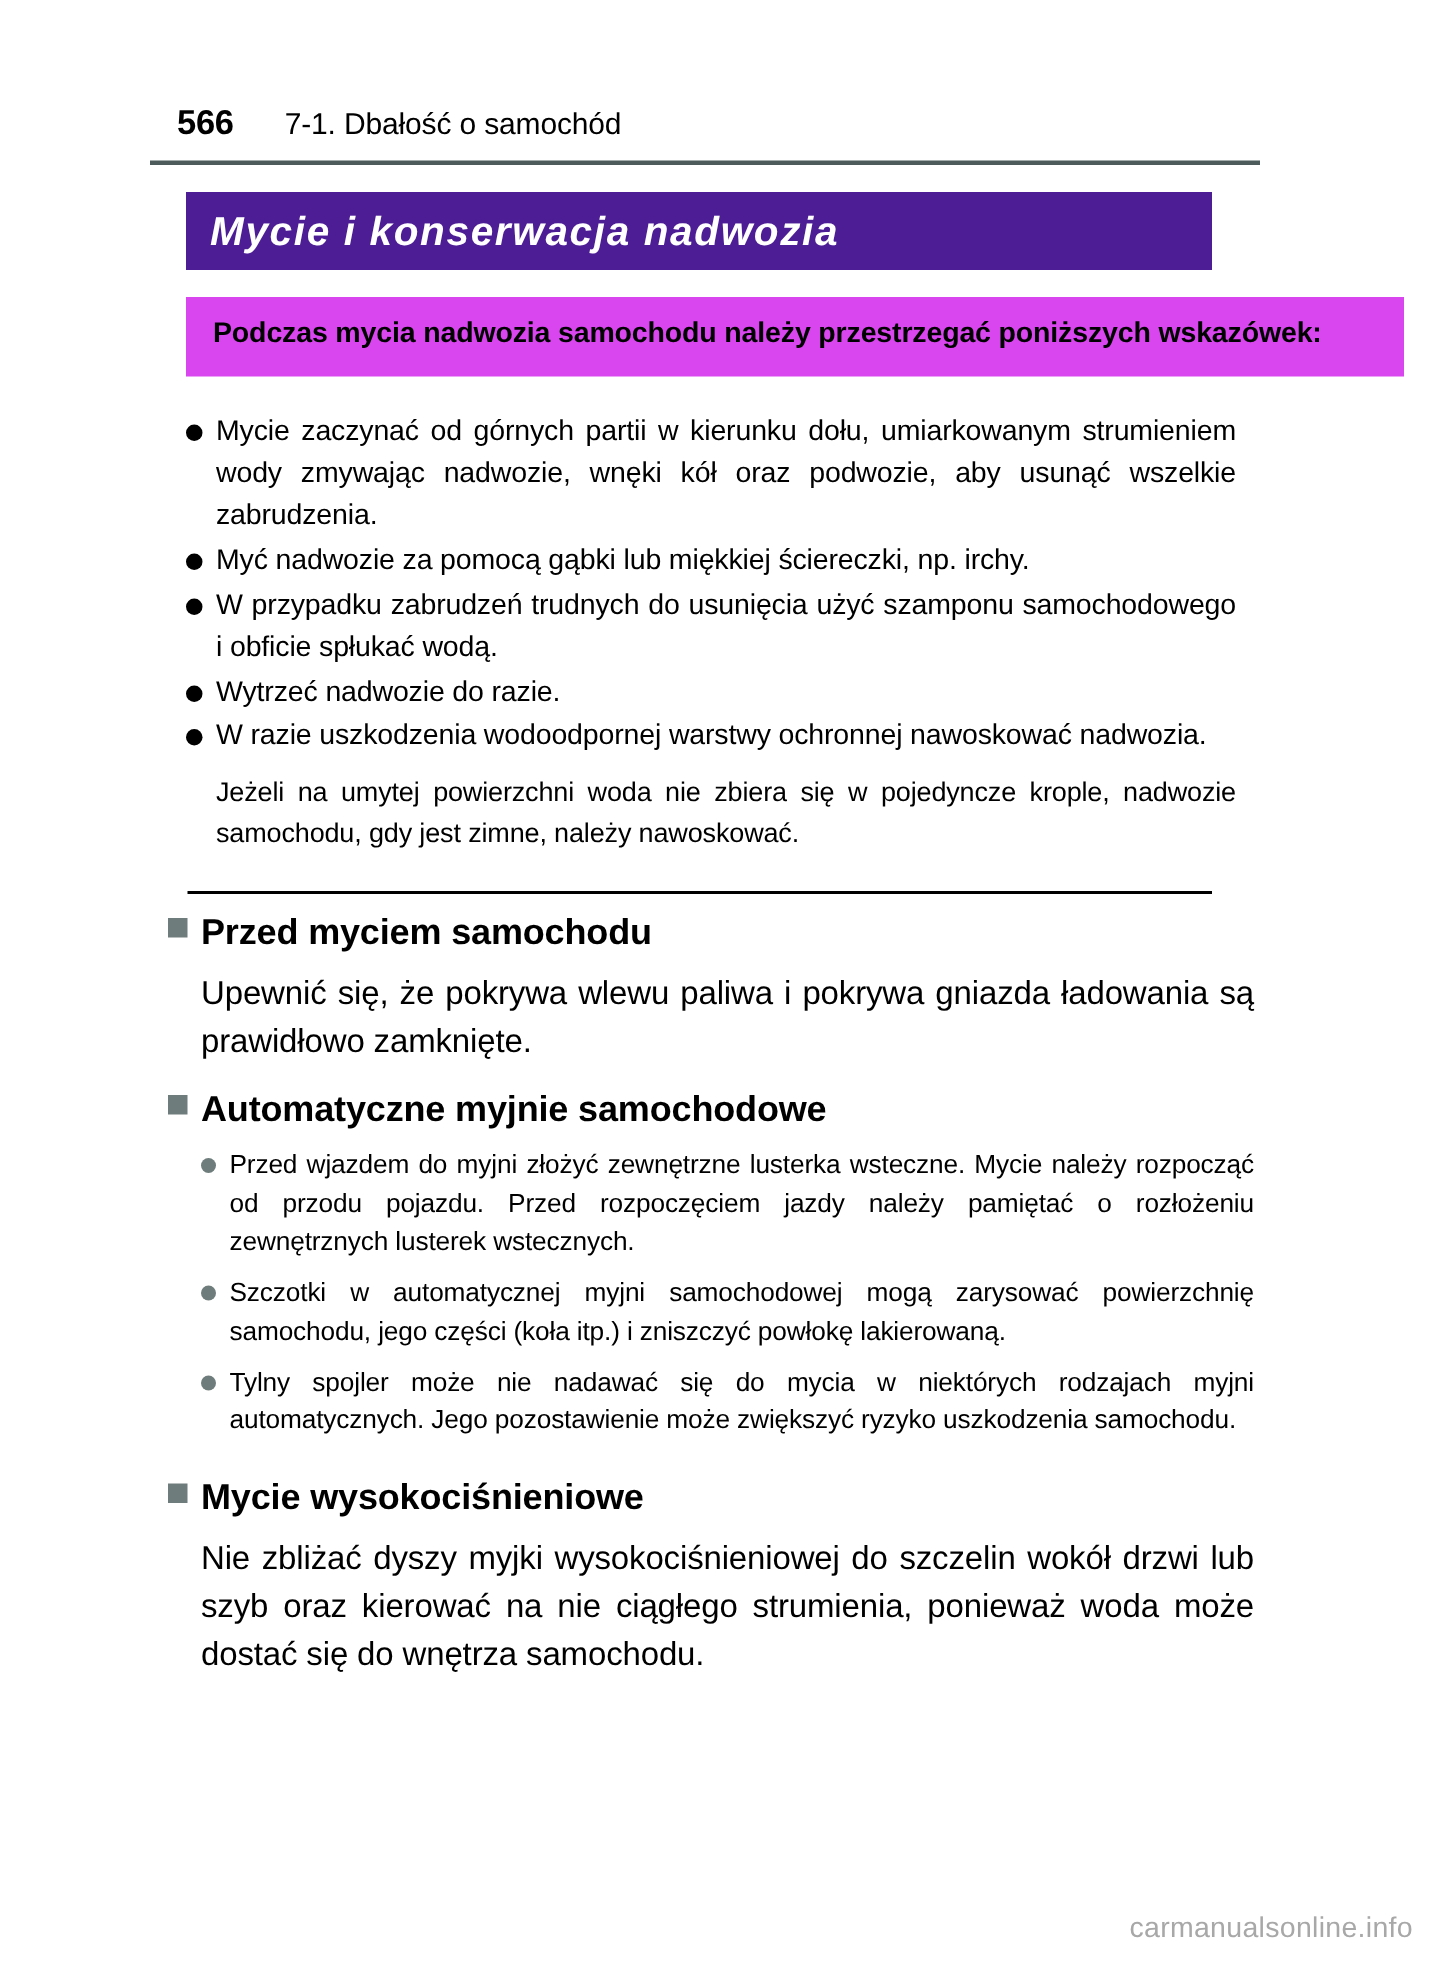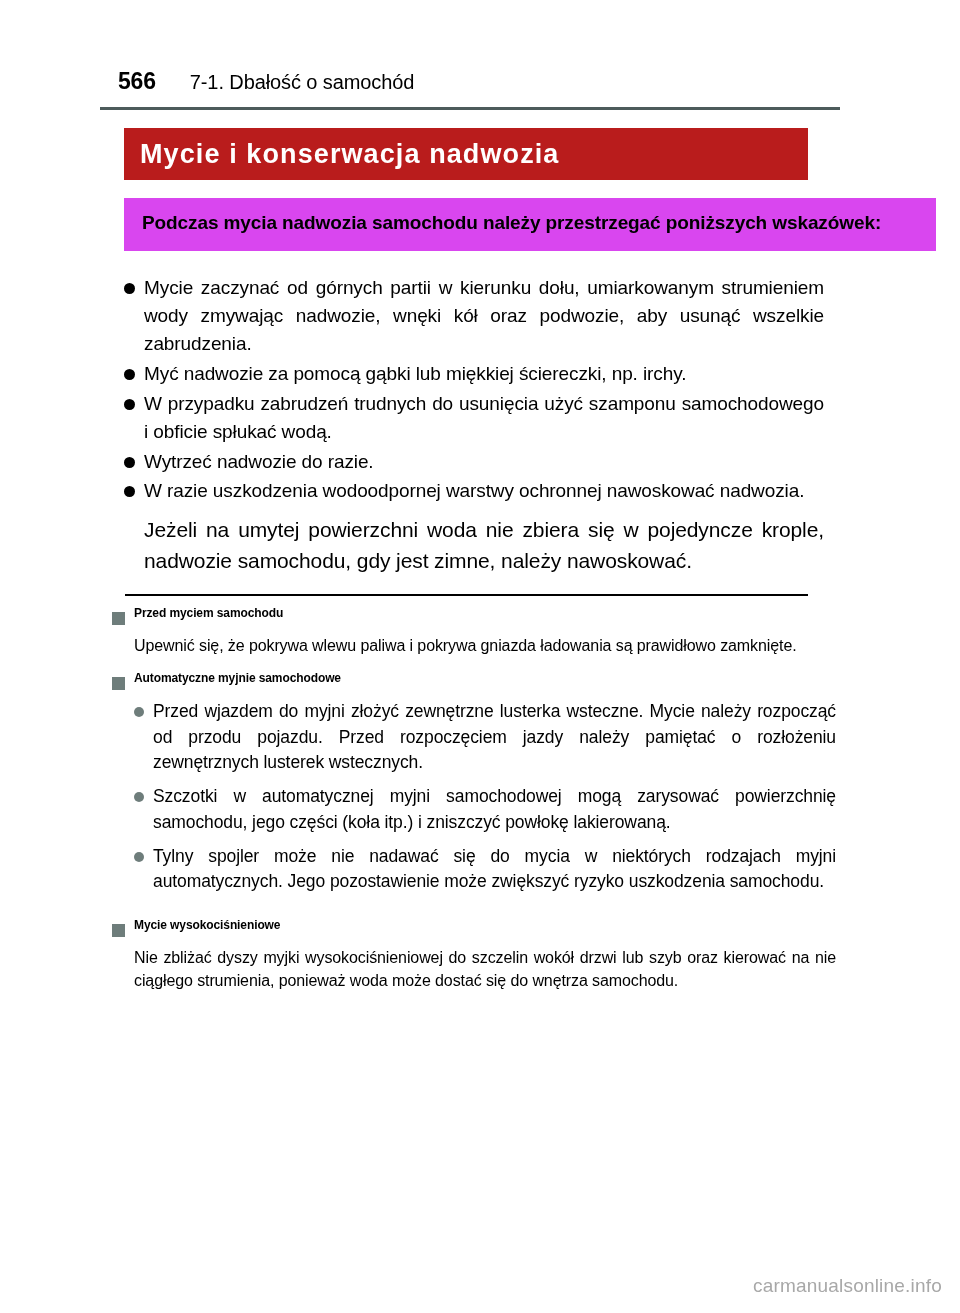--- a/index.html
+++ b/index.html
@@ -47,23 +47,24 @@
     background: #4d5b5b;
   }
 
   
   .title-bar {
     position: absolute;
     left: 124px;
     top: 128px;
     width: 684px;
     height: 52px;
-    background: #b91c1c;
+    background: #4c1d95;
     display: flex;
     align-items: center;
+    font-style: italic;
   }
   .title-bar-text {
     color: #ffffff;
     font-size: 27px;
     font-weight: bold;
     letter-spacing: 1.1px;
     margin-left: 16px;
   }
 
   
@@ -113,21 +114,21 @@
     text-align: justify;
     text-justify: inter-word;
     letter-spacing: -0.1px;
   }
   .top-item-text.nojust {
     text-align: left;
   }
   .top-note {
     margin-left: 20px;
     margin-top: 10px;
-    font-size: 21px;
+    font-size: 18px;
     line-height: 1.47;
     text-align: justify;
     text-justify: inter-word;
     letter-spacing: -0.1px;
   }
 
   
   .mid-rule {
     position: absolute;
     left: 125px;
@@ -151,29 +152,29 @@
   }
   .bullet-square {
     flex: 0 0 auto;
     width: 13px;
     height: 13px;
     background: #6e7d7b;
     margin-top: 6px;
     margin-right: 9px;
   }
   .sq-head-text {
-    font-size: 12px;
+    font-size: 24px;
     font-weight: bold;
     letter-spacing: -0.1px;
     line-height: 1.3;
   }
   .body-para {
     margin-left: 22px;
     margin-top: 9px;
-    font-size: 16px;
+    font-size: 22px;
     line-height: 1.45;
     text-align: justify;
     text-justify: inter-word;
     letter-spacing: -0.1px;
   }
   .sub-list {
     margin-left: 22px;
     margin-top: 9px;
   }
   .sub-item {

